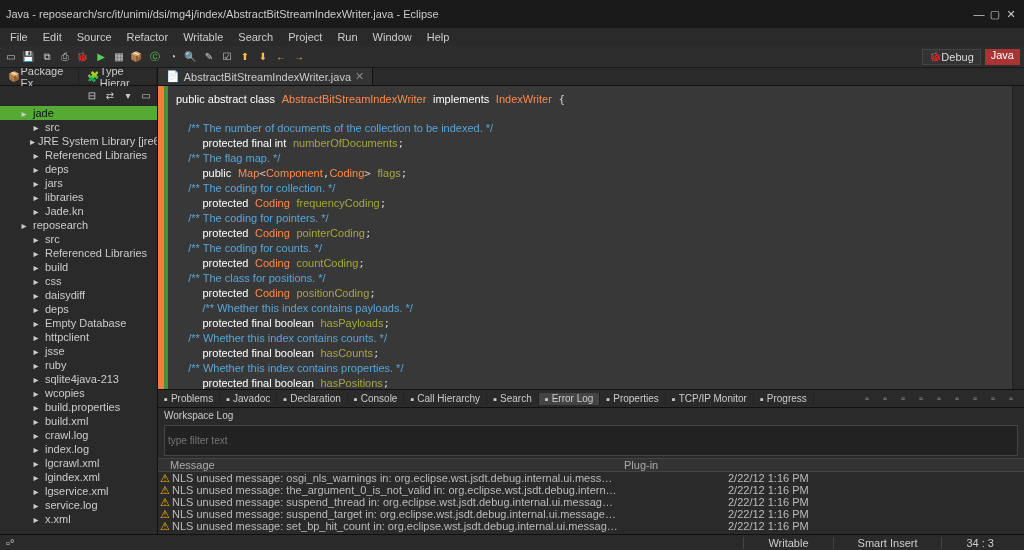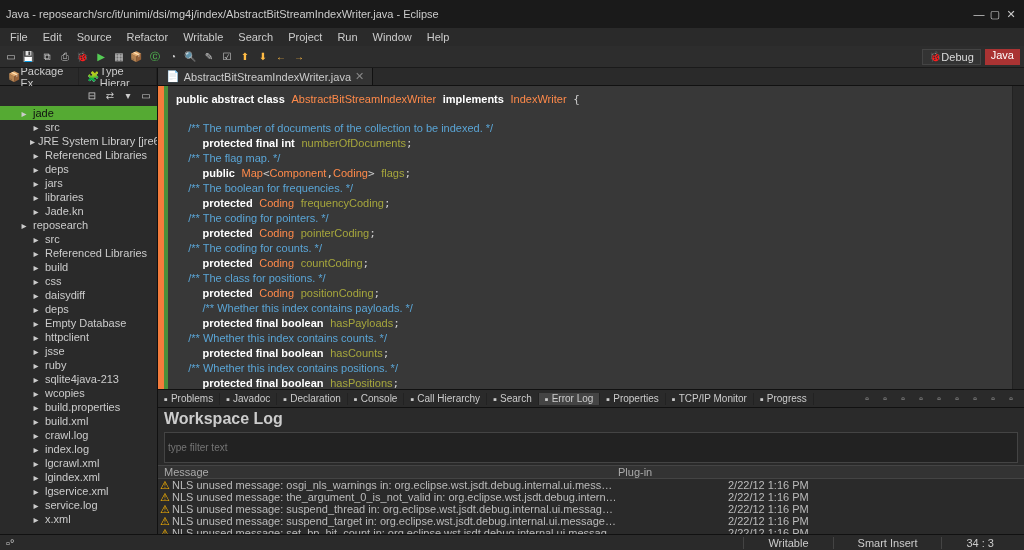--- a/index.html
+++ b/index.html
@@ -25,35 +25,35 @@
 .sel { background:#5a3; color:#111; }
 .ind1 { padding-left: 18px; } .ind2 { padding-left: 30px; }
 .editor { flex: 1; display: flex; flex-direction: column; background: #1e1e1e; overflow:hidden;}
 .editor-tabs { height: 18px; display: flex; background: #2a2a2a; border-bottom: 1px solid #111; }
 .editor-tab { background:#333; color:#ccc; padding:0 8px; display:flex; align-items:center; gap:4px; font-size:10px; border-right:1px solid #111;}
 .editor-tab .x { color:#888; }
 .editor-body { flex:1; display:flex; overflow:hidden; position:relative; }
 .gutter { width: 6px; background: #f47c3c; }
 .margin { width: 4px; background: #4a8f3a; }
 .code { flex:1; padding: 6px 8px; font-family: Consolas, monospace; font-size: 11px; line-height: 14px; white-space: pre; color:#ccc; overflow:auto; background:#383838;}
-.kw { color:#fff; font-weight:bold; }
+.kw { color:#fff; font-weight:normal; }
 .type { color:#ff8a4a; }
 .comment { color:#5aa5d6;text-align:center; }
 .field { color:#a6a63c; }
 .underline { }
 .bottom { height: 145px; border-top: 1px solid #111; display:flex; flex-direction:column; background:#2a2a2a; }
 .bottom-tabs { height: 18px; display:flex; background:#2a2a2a; border-bottom:1px solid #111; align-items:center;}
 .btab { padding:0 6px; font-size:10px; color:#ccc; display:flex; align-items:center; gap:3px; border-right:1px solid #222;}
 .active-btab { background:#444; }
 .bt-icons { margin-left:auto; display:flex; gap:4px; padding-right:6px;}
-.btitle { font-size:16px; padding:2px 6px; color:#ccc;font-weight:bold;}
+.btitle { font-size:10px; padding:2px 6px; color:#ccc;}
 .filterbox { margin: 2px 6px; }
 .filterbox input { width: 100%; background:#222; color:#aaa; border:1px solid #444; font-size:10px; padding:9px 3px;}
 .log-header { display:flex; background:#333; font-size:10px; color:#aaa; height:14px; border-top:1px solid #444; border-bottom:1px solid #444;}
-.lh-msg { width: 460px; padding-left:6px;} .lh-plug { width:110px;} .lh-date { flex:1;}
+.lh-msg { width: 460px; padding-left:6px;margin-left:6px;} .lh-plug { width:110px;} .lh-date { flex:1;}
 .log-body { flex:1; overflow:auto; }
 .log-row { display:flex; font-size:9px; color:#bbb; height:12px; align-items:center;}
 .lr-icon { width:14px; text-align:center; color:#ffb700;}
 .lr-msg { width:446px; white-space:nowrap; overflow:hidden; text-overflow:ellipsis;}
 .lr-plug { width:110px;}
 .lr-date { flex:1;}
 .statusbar { height:16px; background:#2a2a2a; border-top:1px solid #111; display:flex; align-items:center; font-size:10px; color:#ccc; padding:0 6px;}
 .statusbar .sb-spacer { flex:1;}
 .statusbar .cell { border-left:1px solid #444; padding:0 24px;}
 .mini-scroll { position:absolute; right:0; top:0; width:12px; bottom:0; background:#2a2a2a; border-left:1px solid #222;}
@@ -163,33 +163,33 @@
     </div>
     <div class="editor-body">
       <div class="gutter"></div>
       <div class="margin"></div>
       <div class="code" id="code"><span class="kw">public abstract class</span> <span class="type">AbstractBitStreamIndexWriter</span> <span class="kw">implements</span> <span class="type">IndexWriter</span> {
 
 <span class="comment">    /** The number of documents of the collection to be indexed. */</span>
     <span class="kw">protected final int</span> <span class="field">numberOfDocuments</span>;
 <span class="comment">    /** The flag map. */</span>
     <span class="kw">public</span> <span class="type underline">Map</span>&lt;<span class="type">Component</span>,<span class="type">Coding</span>&gt; <span class="field">flags</span>;
-<span class="comment">    /** The boolean for frequencies. */</span>
+<span class="comment">    /** The coding for collection. */</span>
     <span class="kw">protected</span> <span class="type">Coding</span> <span class="field">frequencyCoding</span>;
 <span class="comment">    /** The coding for pointers. */</span>
     <span class="kw">protected</span> <span class="type">Coding</span> <span class="field">pointerCoding</span>;
 <span class="comment">    /** The coding for counts. */</span>
     <span class="kw">protected</span> <span class="type">Coding</span> <span class="field">countCoding</span>;
 <span class="comment">    /** The class for positions. */</span>
     <span class="kw">protected</span> <span class="type">Coding</span> <span class="field">positionCoding</span>;
     <span class="comment">/** Whether this index contains <span class="underline">payloads</span>. */</span>
     <span class="kw">protected final boolean</span> <span class="field">hasPayloads</span>;
 <span class="comment">    /** Whether this index contains counts. */</span>
     <span class="kw">protected final boolean</span> <span class="field">hasCounts</span>;
-<span class="comment">    /** Whether this index contains positions. */</span>
+<span class="comment">    /** Whether this index contains properties. */</span>
     <span class="kw">protected final boolean</span> <span class="field">hasPositions</span>;
 
 
      ;
 
      ;
 
      ;
 
      ;

